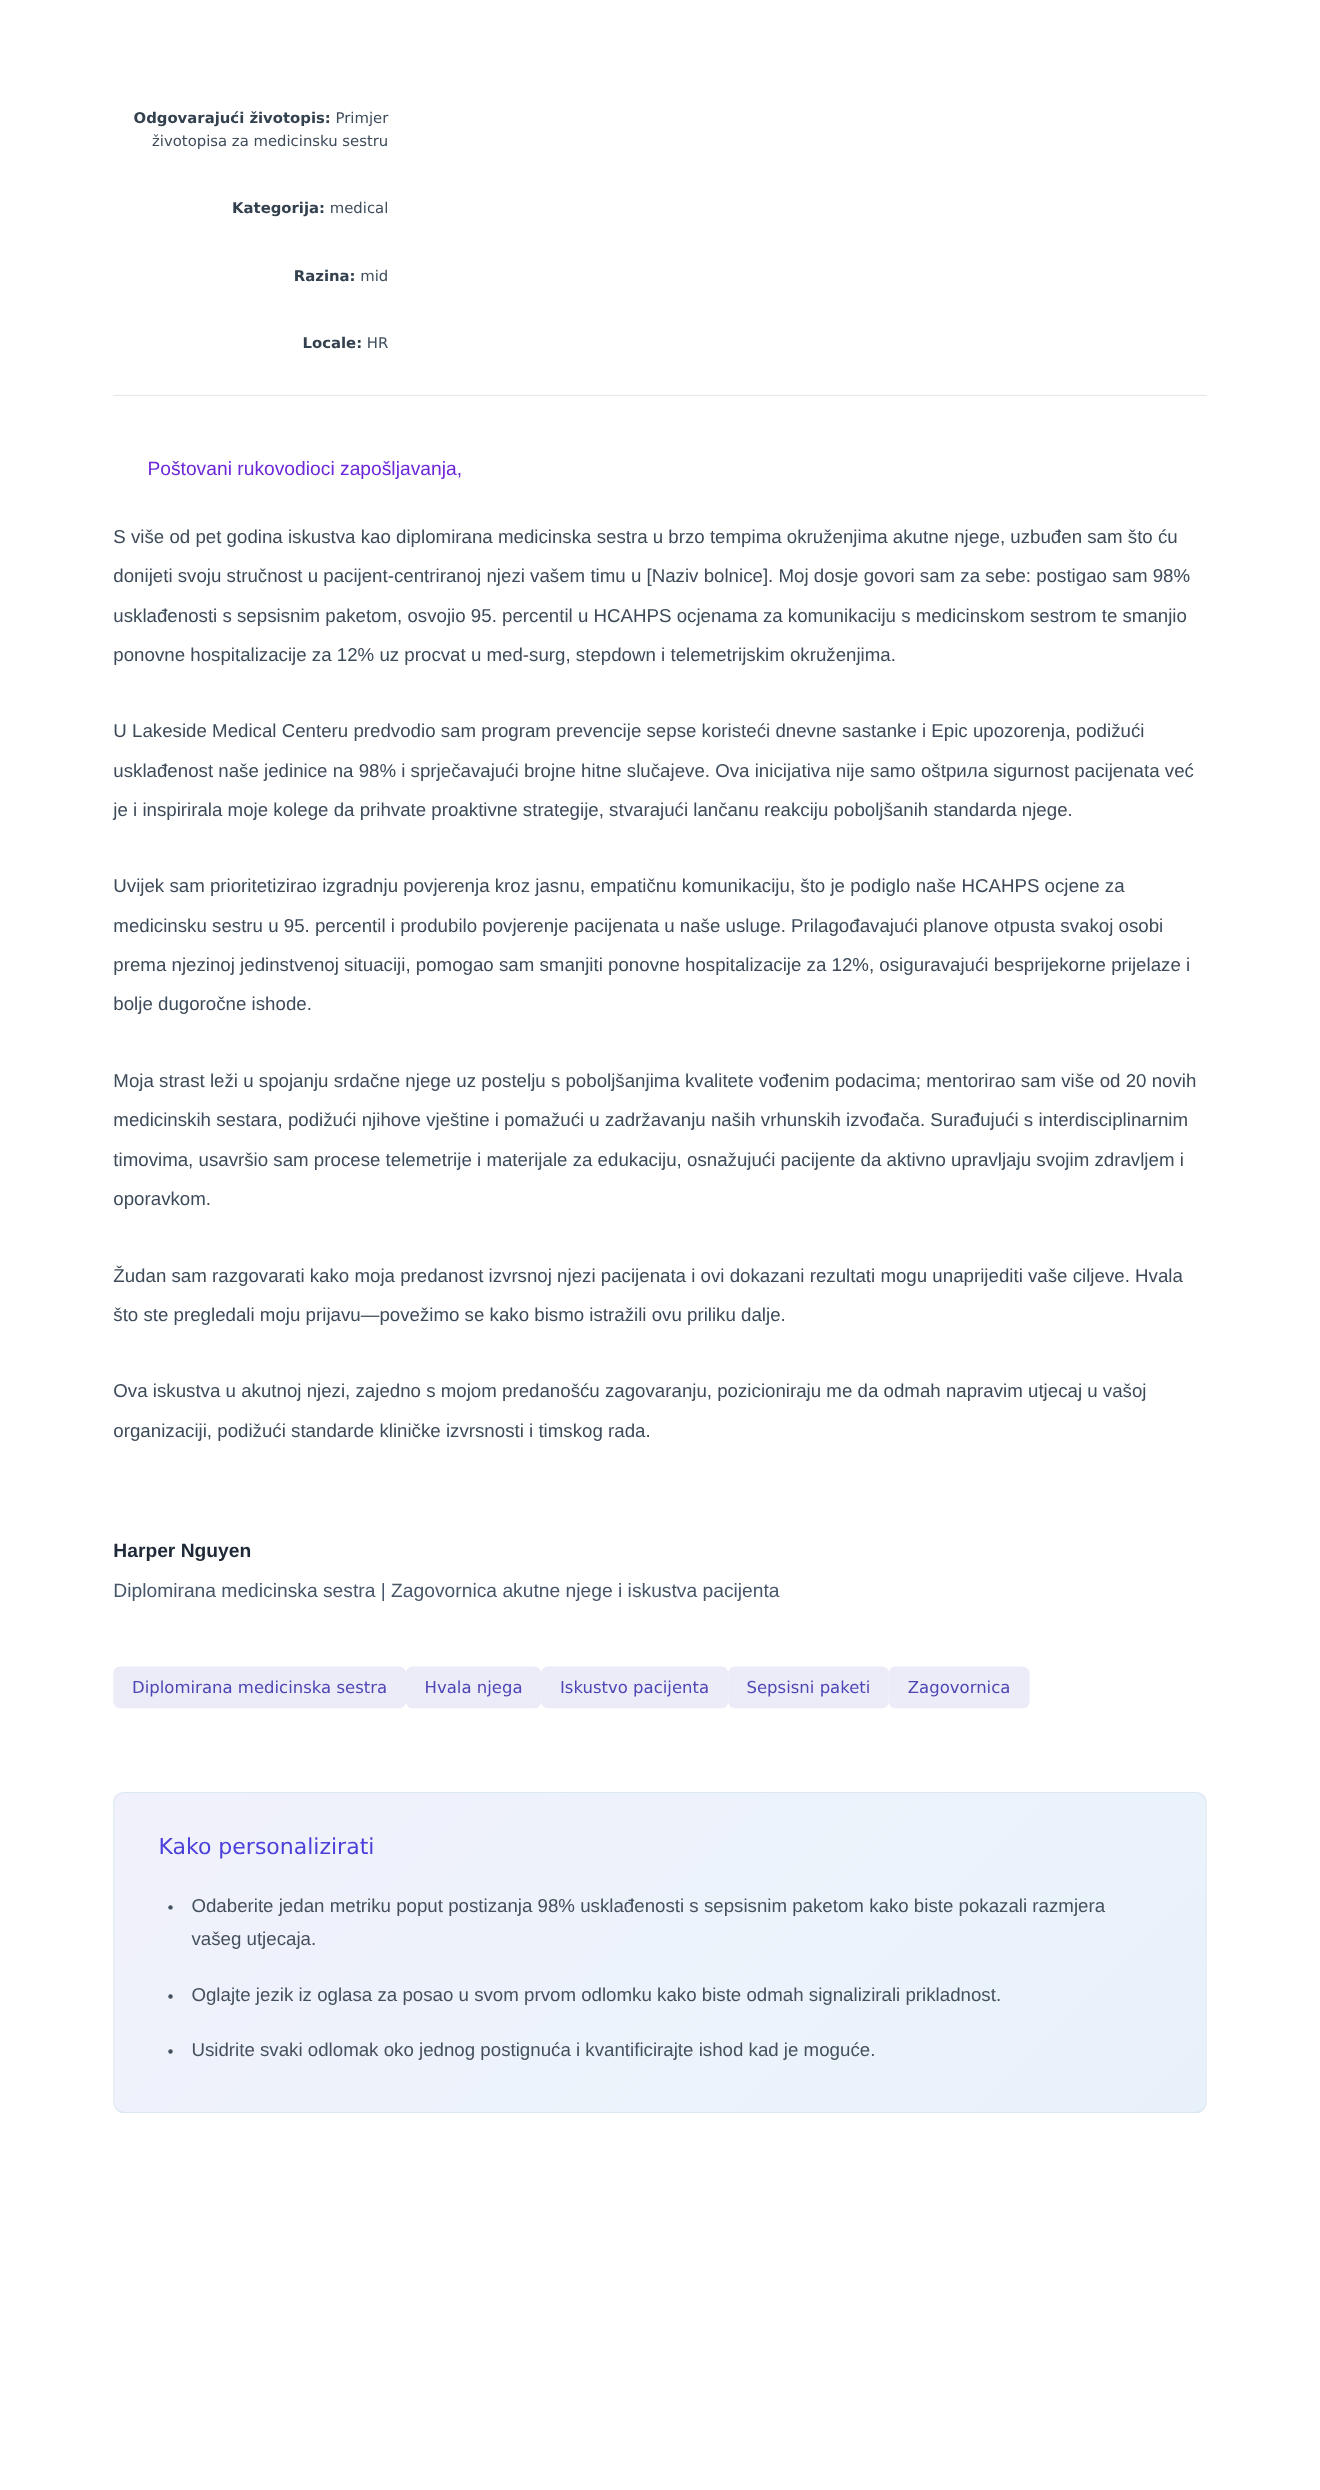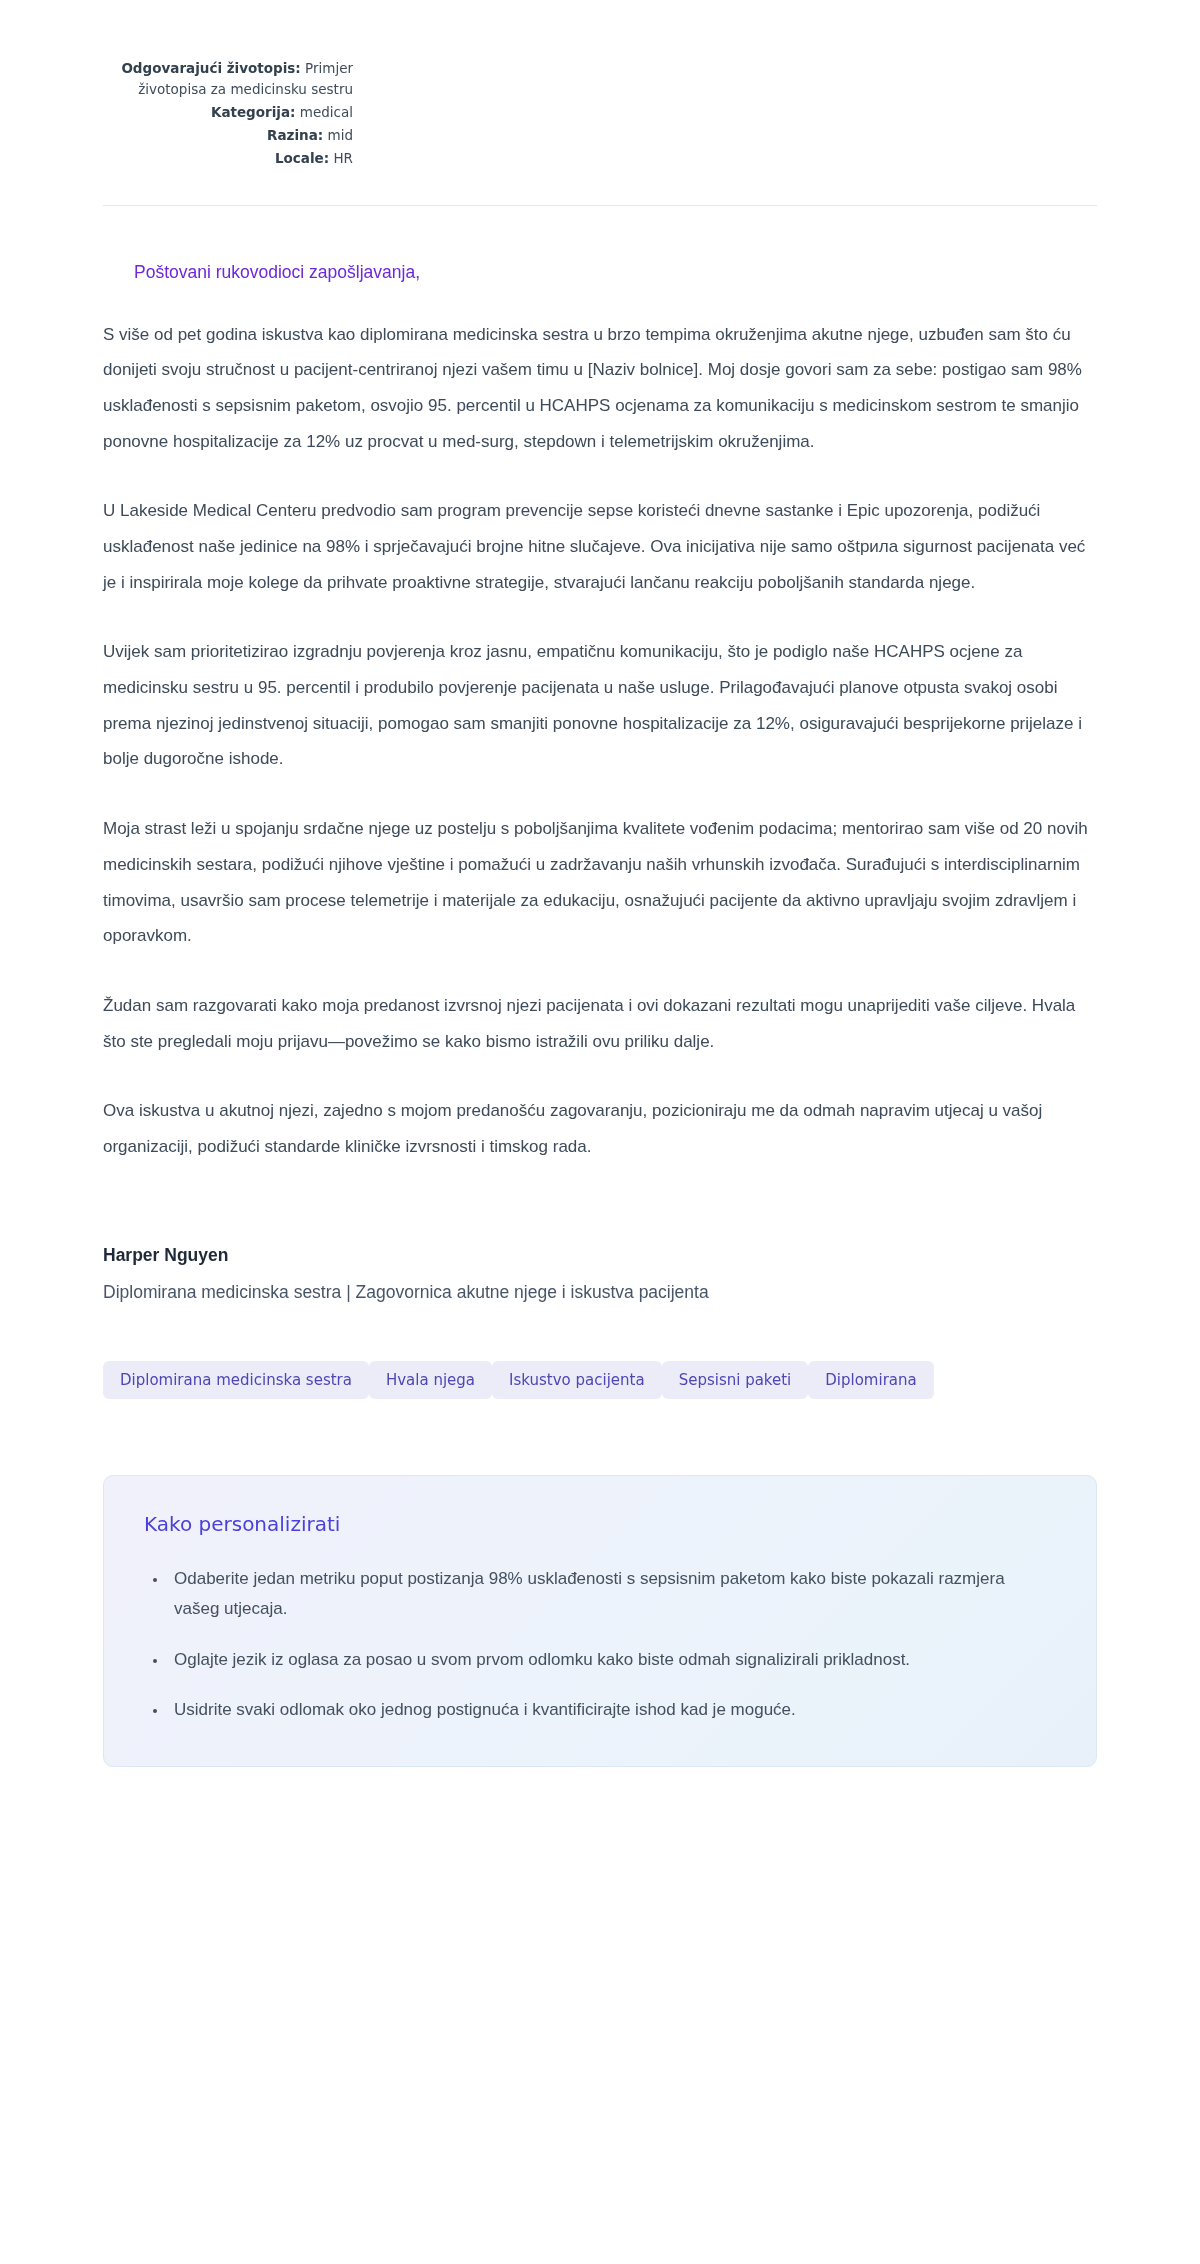--- a/index.html
+++ b/index.html
@@ -39,21 +39,21 @@
   }
   .meta {
     width: 250px;
     text-align: right;
     font-family: "DejaVu Sans", sans-serif;
     font-size: 13.5px;
     line-height: 1.55;
     color: #3e4c5b;
     padding-top: 14px;
   }
-  .meta-item { margin-bottom: 2px; }
+  .meta-item { margin-bottom: 2px; margin-top: 40px; }
   .meta-label { font-weight: 700; color: #33404e; }
 
   .divider {
     border: none;
     border-top: 1px solid #e5e7eb;
     margin-top: 34px;
   }
 
   
   .greeting {
@@ -172,21 +172,21 @@
   <div class="signature">
     <div class="signature-name">Harper Nguyen</div>
     <div class="signature-role">Diplomirana medicinska sestra | Zagovornica akutne njege i iskustva pacijenta</div>
   </div>
 
   <div class="tags">
     <span class="tag">Diplomirana medicinska sestra</span>
     <span class="tag">Hvala njega</span>
     <span class="tag">Iskustvo pacijenta</span>
     <span class="tag">Sepsisni paketi</span>
-    <span class="tag">Diplomirana</span>
+    <span class="tag">Zagovornica</span>
   </div>
 
   <div class="tips-box">
     <div class="tips-heading">Kako personalizirati</div>
     <ul class="tips-list">
       <li>Odaberite jedan metriku poput postizanja 98% usklađenosti s sepsisnim paketom kako biste pokazali razmjera vašeg utjecaja.</li>
       <li>Oglajte jezik iz oglasa za posao u svom prvom odlomku kako biste odmah signalizirali prikladnost.</li>
       <li>Usidrite svaki odlomak oko jednog postignuća i kvantificirajte ishod kad je moguće.</li>
     </ul>
   </div>

